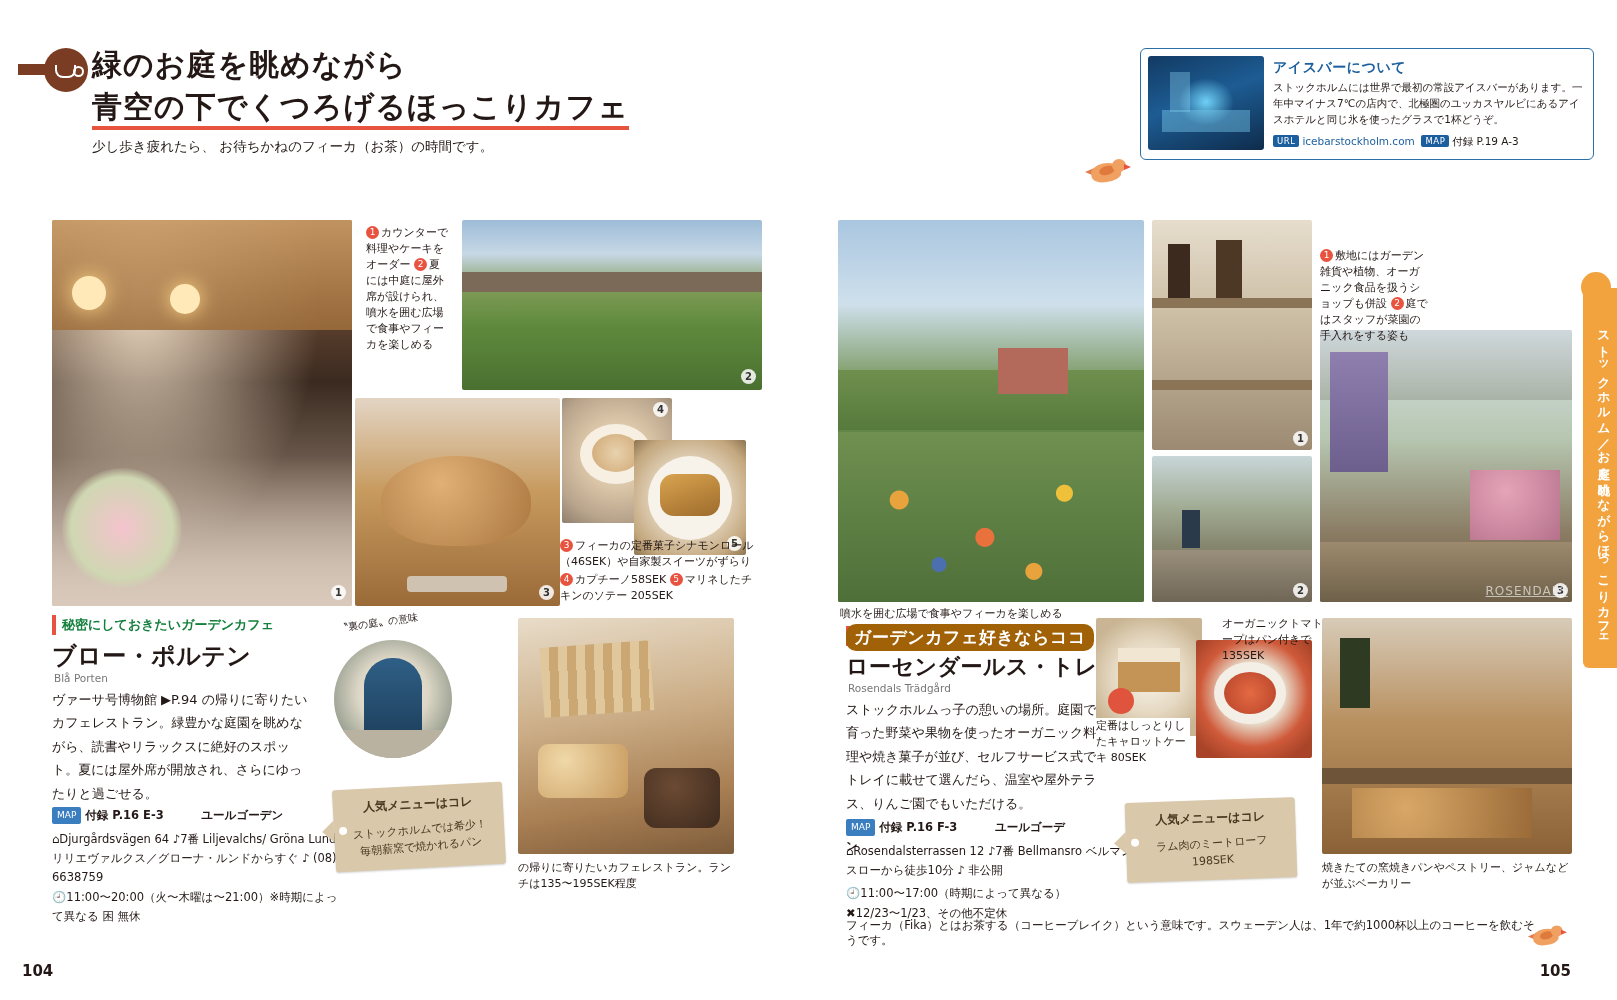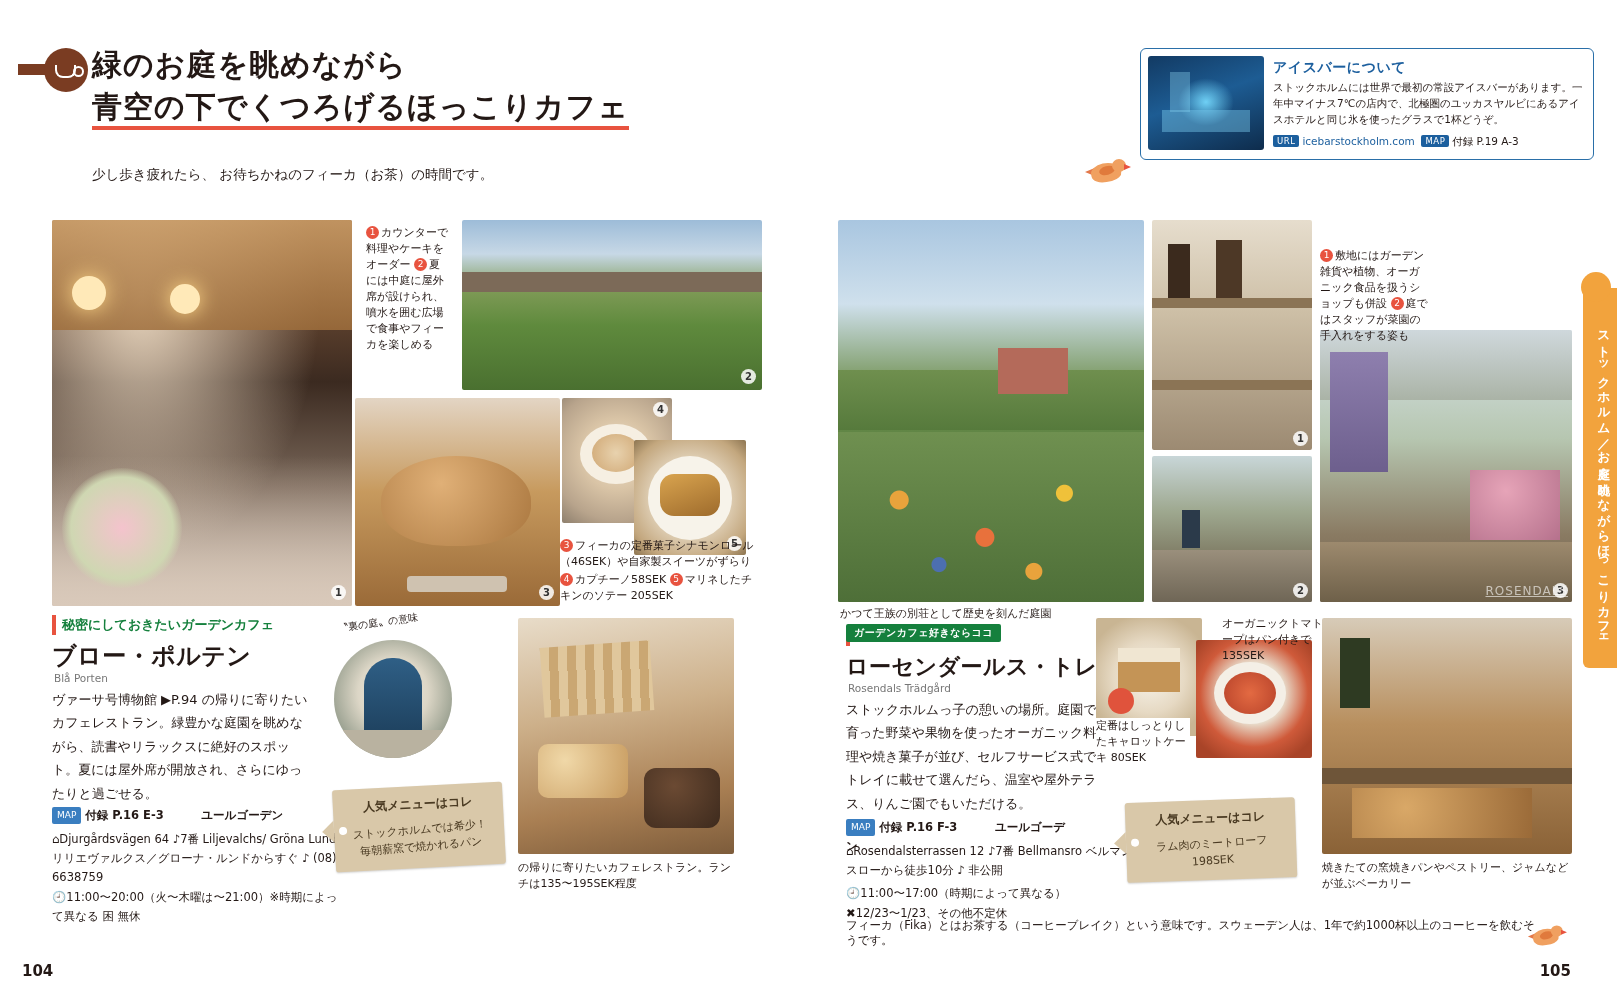--- a/index.html
+++ b/index.html
@@ -44,21 +44,20 @@
     color:#231815;white-space:nowrap;
   }
   .title1{top:45px;}
   .title2{top:87px;}
   .title2 .uline{
     border-bottom:4px solid #e8533f;padding-bottom:2px;
   }
   .lead{
     position:absolute;left:92px;top:135px;font-size:13.5px;line-height:1.75;
     color:#231815;
-    margin-top:28px;
   }
 
   
   .icebox{
     position:absolute;left:1140px;top:48px;width:452px;height:110px;
     border:1px solid #2a6fa8;border-radius:6px;background:#fff;
   }
   .icebox .thumb{
     position:absolute;left:7px;top:7px;width:116px;height:94px;border-radius:3px;
     background:linear-gradient(160deg,#123a63 0%,#1d5c93 45%,#0e2c4c 100%);
@@ -101,22 +100,22 @@
     position:absolute;top:34px;left:7px;width:22px;
     writing-mode:vertical-rl;font-size:12.5px;line-height:1.3;color:#fff;
     letter-spacing:1px;font-weight:bold;
   }
   .sidetab .circ{
     position:absolute;left:-2px;top:-16px;width:30px;height:30px;border-radius:50%;
     background:#f2a33d;
   }
 
   
-  .seclabel{position:absolute;font-size:10px;font-weight:bold;color:#fff;
-    background:#15803d;padding:2px 8px;border-radius:2px;letter-spacing:.5px;}
+  .seclabel{position:absolute;font-size:17px;font-weight:bold;color:#fff;
+    background:#a16207;padding:2px 8px;border-radius:10px;letter-spacing:.5px;}
   .shopname{position:absolute;font-size:24px;font-weight:bold;letter-spacing:.5px;}
   .shopname-en{position:absolute;font-size:10.5px;color:#777;}
   .body-txt{position:absolute;font-size:13px;line-height:1.8;}
   .info-line{position:absolute;font-size:11.5px;line-height:1.65;}
   .mapchip{
     display:inline-block;background:#3a7ec0;color:#fff;font-size:9px;
     padding:1px 5px;border-radius:2px;margin-right:4px;vertical-align:1px;
   }
   .redbar{position:absolute;width:4px;background:#e8533f;}
 
@@ -295,21 +294,21 @@
     <div style="position:absolute;left:0;top:150px;right:0;height:60px;background:linear-gradient(180deg,#6f8f4e,#567a3c)"></div>
     <div style="position:absolute;left:0;bottom:0;right:0;height:170px;background:
         radial-gradient(circle at 20% 40%,#e8a33c 0 9px,rgba(0,0,0,0) 10px),
         radial-gradient(circle at 48% 62%,#e8713c 0 9px,rgba(0,0,0,0) 10px),
         radial-gradient(circle at 74% 36%,#efc13a 0 8px,rgba(0,0,0,0) 9px),
         radial-gradient(circle at 33% 78%,#4c6fb0 0 7px,rgba(0,0,0,0) 8px),
         radial-gradient(circle at 64% 82%,#e8a33c 0 8px,rgba(0,0,0,0) 9px),
         linear-gradient(180deg,#6f9050,#4e6f38)"></div>
     <div style="position:absolute;left:160px;top:128px;width:70px;height:46px;background:#b46a5a"></div>
   </div>
-  <div class="cap" style="left:840px;top:606px;width:300px;">かつて王族の別荘として歴史を刻んだ庭園</div>
+  <div class="cap" style="left:840px;top:606px;width:300px;">噴水を囲む広場で食事やフィーカを楽しめる</div>
 
   <div class="photo g-shop" style="left:1152px;top:220px;width:160px;height:230px;">
     <div style="position:absolute;left:0;top:78px;right:0;height:10px;background:#8b7455"></div>
     <div style="position:absolute;left:0;top:160px;right:0;height:10px;background:#8b7455"></div>
     <div style="position:absolute;left:16px;top:24px;width:22px;height:54px;background:#3b2a1d"></div>
     <div style="position:absolute;left:64px;top:20px;width:26px;height:58px;background:#4d3826"></div>
     <div class="numbadge" style="right:4px;bottom:4px;">1</div>
   </div>
 
   <div class="photo g-staff" style="left:1152px;top:456px;width:160px;height:146px;">

